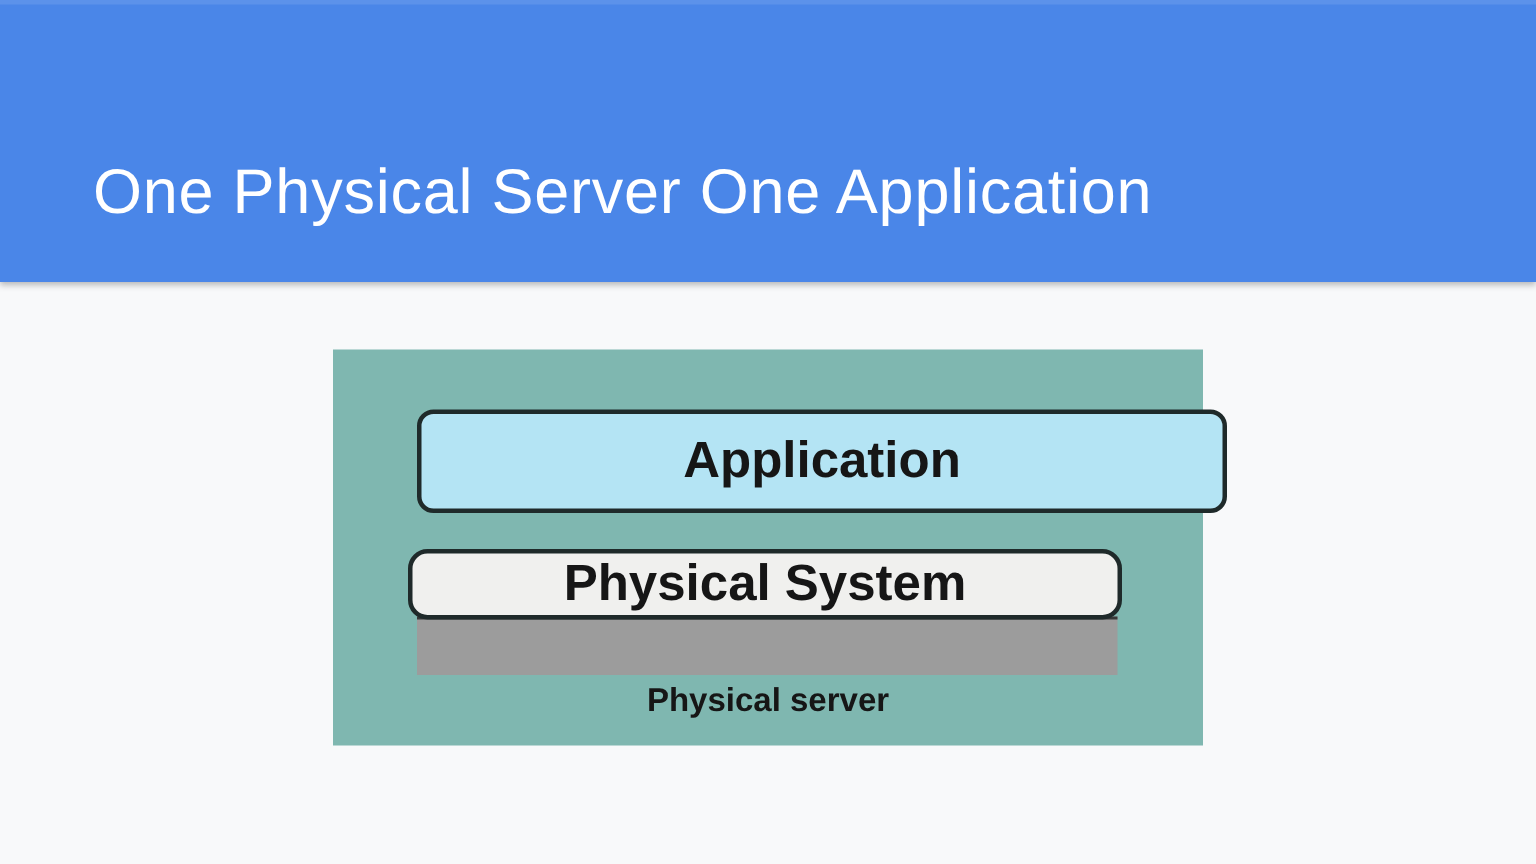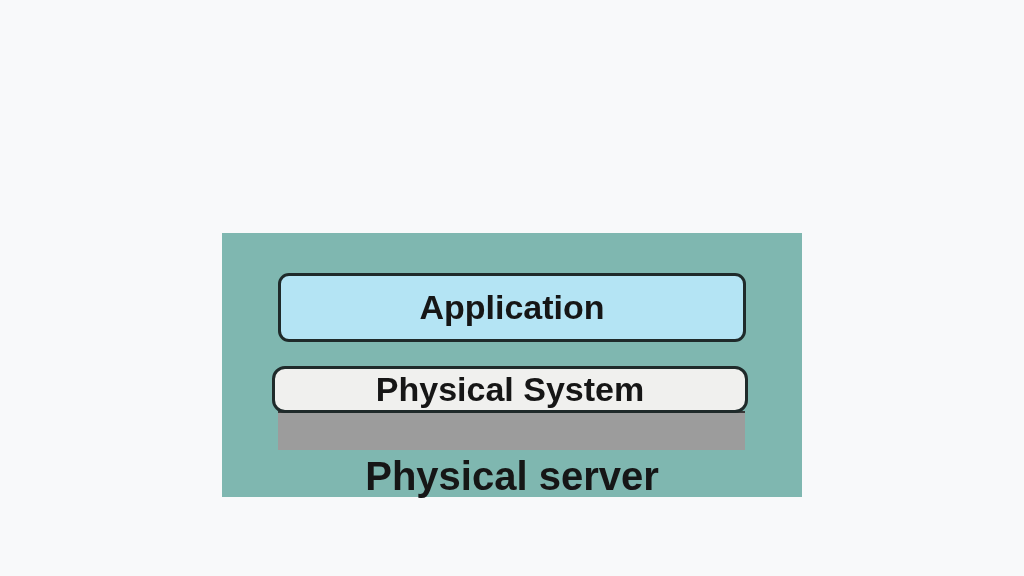--- a/index.html
+++ b/index.html
@@ -35,21 +35,21 @@
     background:var(--diagram-bg,#7fb7b0);
   }
   .layer-box{
     position:absolute;
     border:3px solid var(--box-border,#1f2a2a);
     border-radius:12px;
     display:flex;align-items:center;justify-content:center;
     box-sizing:border-box;
   }
   .app-box{
-    left:56px;top:40px;width:468px;height:69px;
+    left:56px;top:40px;width:540px;height:69px;
     background:var(--application-fill,#b4e4f4);
     border-radius:11px;
   }
   .os-box{
     left:50px;top:133px;width:476px;height:47px;
     background:var(--os-fill,#f0f0ee);
     border-radius:13px;
     z-index:3;
   }
   .layer-label{
@@ -93,28 +93,32 @@
 
   .module{
     position:absolute;left:451px;top:181px;width:35px;height:34px;
     background:var(--module-blue,#164a8d);
     border-radius:7px;
   }
 
   .server-caption{
     position:absolute;left:0;top:221px;width:580px;
     text-align:center;
-    font-weight:bold;font-size:40px;color:var(--label-text,#161616);
+    font-weight:bold;font-size:22px;color:var(--label-text,#161616);
   }
 </style>
 </head>
 <body>
 
 <div class="slide">
 
+  <div class="banner">
+    <div class="banner-topline"></div>
+    <h1 class="slide-title">One Physical Server One Application</h1>
+  </div>
 
   <div class="diagram">
 
     <div class="layer-box app-box">
       <span class="layer-label">Application</span>
     </div>
 
     <div class="layer-box os-box">
       <span class="layer-label">Physical System</span>
     </div>

